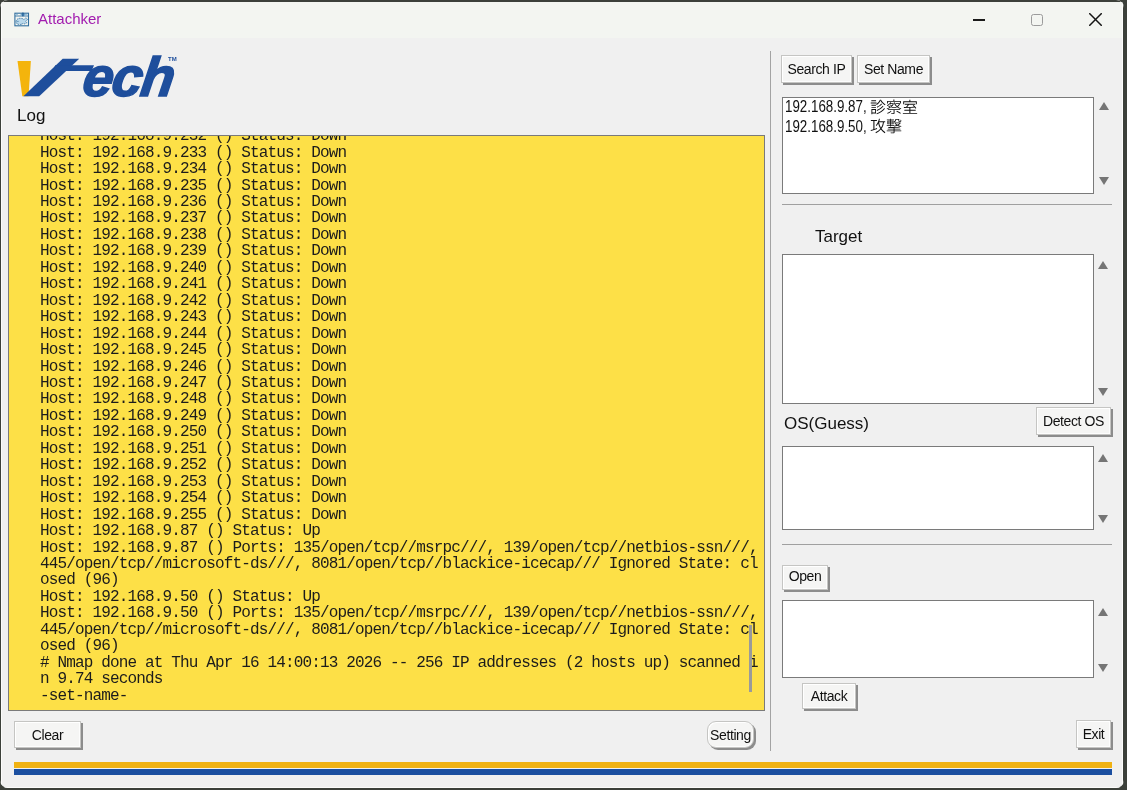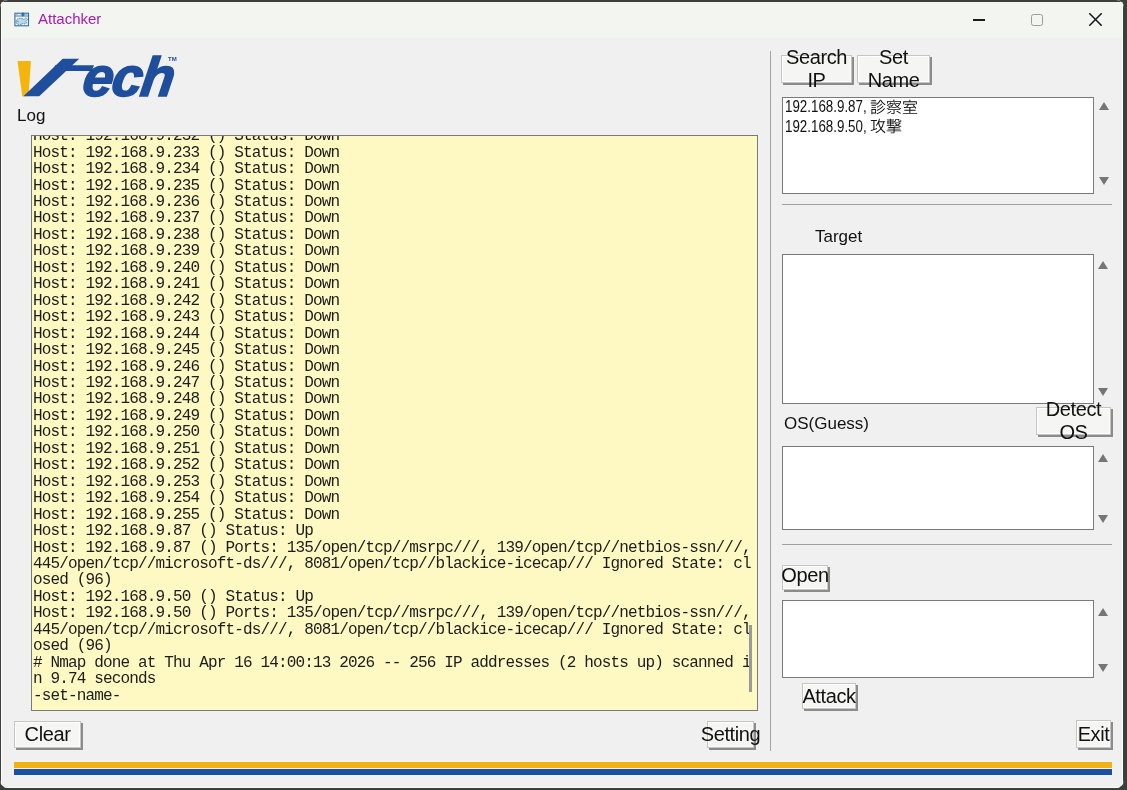--- a/index.html
+++ b/index.html
@@ -7,29 +7,29 @@
   #win{position:absolute;left:0;top:0;width:1124px;height:788px;background:#f0f0f0;
        border-radius:8px;overflow:hidden;}
   .edge{position:absolute;z-index:9;pointer-events:none;}
   #titlebar{position:absolute;left:0;top:0;width:100%;height:38px;background:#f3f5f1;}
   #title{position:absolute;left:38px;top:10px;font-size:15px;color:#a21caf;text-align:right;}
   .abs{position:absolute;}
   .lbl{position:absolute;font-size:17px;letter-spacing:0px;color:#111;}
   .box{position:absolute;background:#fff;border:1px solid #7a7a7a;}
   .btn{position:absolute;background:#f5f5f4;border:1px solid #c5c5c3;
        box-shadow:inset 1px 1px 0 #ffffff,inset -1px -1px 0 #fdfdfd,2px 2px 0 #8c8c8c;
-       font-size:20px;letter-spacing:-0.4px;color:#111;text-align:center;box-sizing:border-box;
+       font-size:14px;letter-spacing:-0.4px;color:#111;text-align:center;box-sizing:border-box;
        display:flex;align-items:center;justify-content:center;}
   .sep{position:absolute;height:1px;background:#a0a0a0;}
   .tri-u{position:absolute;width:0;height:0;border-left:5.5px solid transparent;
         border-right:5.5px solid transparent;border-bottom:8px solid #757575;}
   .tri-d{position:absolute;width:0;height:0;border-left:5.5px solid transparent;
         border-right:5.5px solid transparent;border-top:8px solid #757575;}
-  #log{position:absolute;left:31px;top:135px;width:725px;height:574px;background:#fef9c3;
-       border:1px solid #7a7a7a;overflow:hidden;}
+  #log{position:absolute;left:8px;top:135px;width:725px;height:574px;background:#fde047;
+       border:1px solid #7a7a7a;overflow:hidden;padding-left:30px;}
   #log pre{margin:-7.8px 0 0 0;padding:0 0 0 1px;font-family:"Liberation Mono",monospace;
        font-size:16px;line-height:16.45px;letter-spacing:-0.85px;color:#1c1c1c;}
   .kj{display:block;}
   .num{position:absolute;font-size:16.3px;color:#111;transform:scaleX(0.82);transform-origin:0 0;white-space:nowrap;}
 </style>
 </head>
 <body>
 <div id="win">
   <div id="titlebar"></div>
   <div class="edge" style="left:0;top:0;width:100%;height:1.5px;background:#3c403a"></div>
@@ -106,21 +106,21 @@
 # Nmap done at Thu Apr 16 14:00:13 2026 -- 256 IP addresses (2 hosts up) scanned i
 n 9.74 seconds
 -set-name-</pre>
     </div>
 
   <div class="abs" style="left:749px;top:625px;width:3px;height:67px;background:#9a9a9a"></div>
 
   <div class="abs" style="left:770px;top:51px;width:1.4px;height:700px;background:#a3a3a3"></div>
 
   <div class="btn" style="left:14px;top:721px;width:67px;height:27px;">Clear</div>
-  <div class="btn" style="left:707px;top:721px;width:47px;height:27px;">Setting</div>
+  <div class="btn" style="left:707px;top:721px;width:47px;height:27px;border-radius:9px;">Setting</div>
 
   <div class="abs" style="left:14px;top:761.5px;width:1098px;height:6px;background:#f0b213"></div>
   <div class="abs" style="left:14px;top:769.2px;width:1098px;height:5.5px;background:#1b4fa0"></div>
 
   <div class="btn" style="left:781px;top:54.5px;width:71px;height:28px;">Search IP</div>
   <div class="btn" style="left:857px;top:54.5px;width:73px;height:28px;">Set Name</div>
 
   <div class="box" style="left:781.5px;top:97px;width:310px;height:95px;">
     <span class="num" style="left:2px;top:-0.7px;">192.168.9.87,</span>
     <span class="num" style="left:2px;top:18.9px;">192.168.9.50,</span>

